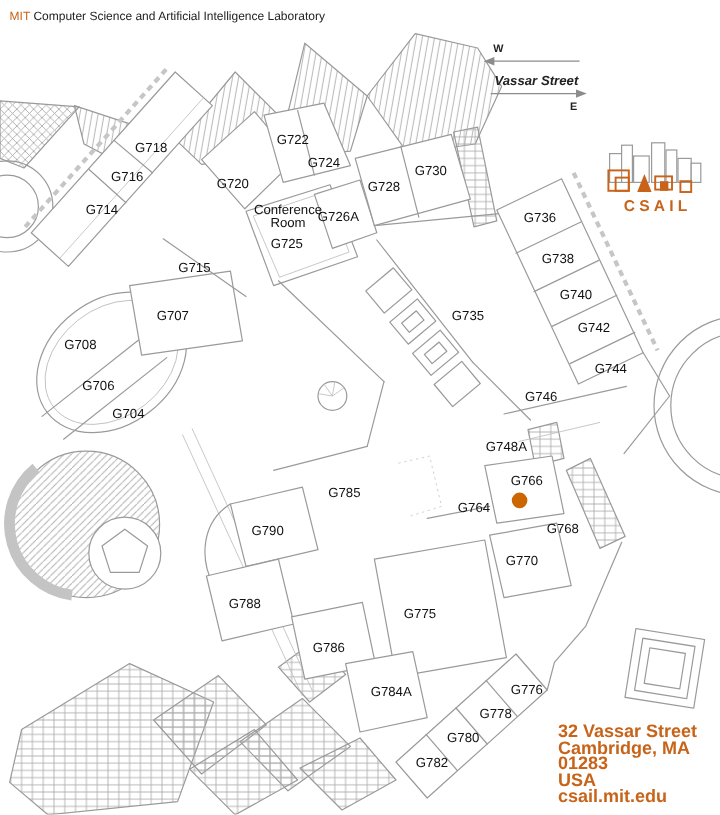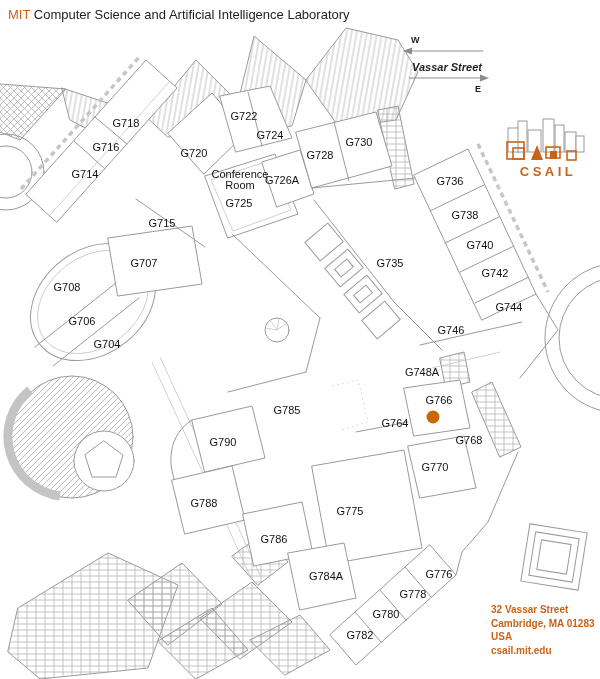--- a/index.html
+++ b/index.html
@@ -9,39 +9,39 @@
   .plan-svg{position:absolute;left:0;top:0;}
   
   .p{stroke:var(--line);stroke-width:1;stroke-linejoin:round;stroke-linecap:round;}
   .t{stroke:#bdbdbd;stroke-width:.7;fill:none;}
   .win{stroke:#c6c6c6;stroke-width:3.5;stroke-dasharray:5 4;fill:none;}
   .dash{stroke:#cfcfcf;stroke-width:.8;stroke-dasharray:2 3;fill:none;}
   .arcfat{stroke:#c4c4c4;stroke-width:9;fill:none;}
   .rlabel{font-family:"Liberation Sans",sans-serif;font-size:11px;fill:var(--label);
           text-anchor:middle;}
   
-  .header{position:absolute;left:8px;top:6px;font-size:13px;color:#222;line-height:17px;}
+  .header{position:absolute;left:8px;top:6px;font-size:10px;color:#222;line-height:17px;}
   .brand{color:var(--accent);}
   
   .street{position:absolute;left:393px;top:30px;}
   .street text{font-family:"Liberation Sans",sans-serif;fill:#222;}
   .street .dir{font-size:9px;font-weight:bold;}
   .street .nm{font-size:11px;font-style:italic;font-weight:bold;text-anchor:middle;}
   .street line{stroke:#8c8c8c;stroke-width:1;}
   .street polygon{fill:#8c8c8c;}
   
   .logo{position:absolute;left:498px;top:112px;}
   .logo .sky{fill:#fff;stroke:#9a9a9a;stroke-width:1;}
   .logo .or{fill:none;stroke:var(--accent);stroke-width:1.6;}
   .logo .orf{fill:var(--accent);stroke:none;}
   .logo .wordmark{font-family:"Liberation Sans",sans-serif;font-size:13px;font-weight:bold;
           letter-spacing:3.5px;fill:var(--accent);text-anchor:middle;}
   
-  .address{position:absolute;left:491px;top:603px;color:var(--accent);
-           font-size:10px;font-weight:bold;line-height:13.5px;}
+  .address{position:absolute;left:465px;top:603px;color:var(--accent);
+           font-size:15px;font-weight:bold;line-height:13.5px;}
 </style>
 </head>
 <body>
 
 <div class="stage">
 
   <svg class="plan-svg" width="600" height="679" viewBox="0 0 600 679">
     <defs>
       <pattern id="pv" width="5" height="6" patternUnits="userSpaceOnUse" patternTransform="rotate(10)">
         <line x1="2" y1="0" x2="2" y2="6" stroke="#b3b3b3" stroke-width=".8"></line>

